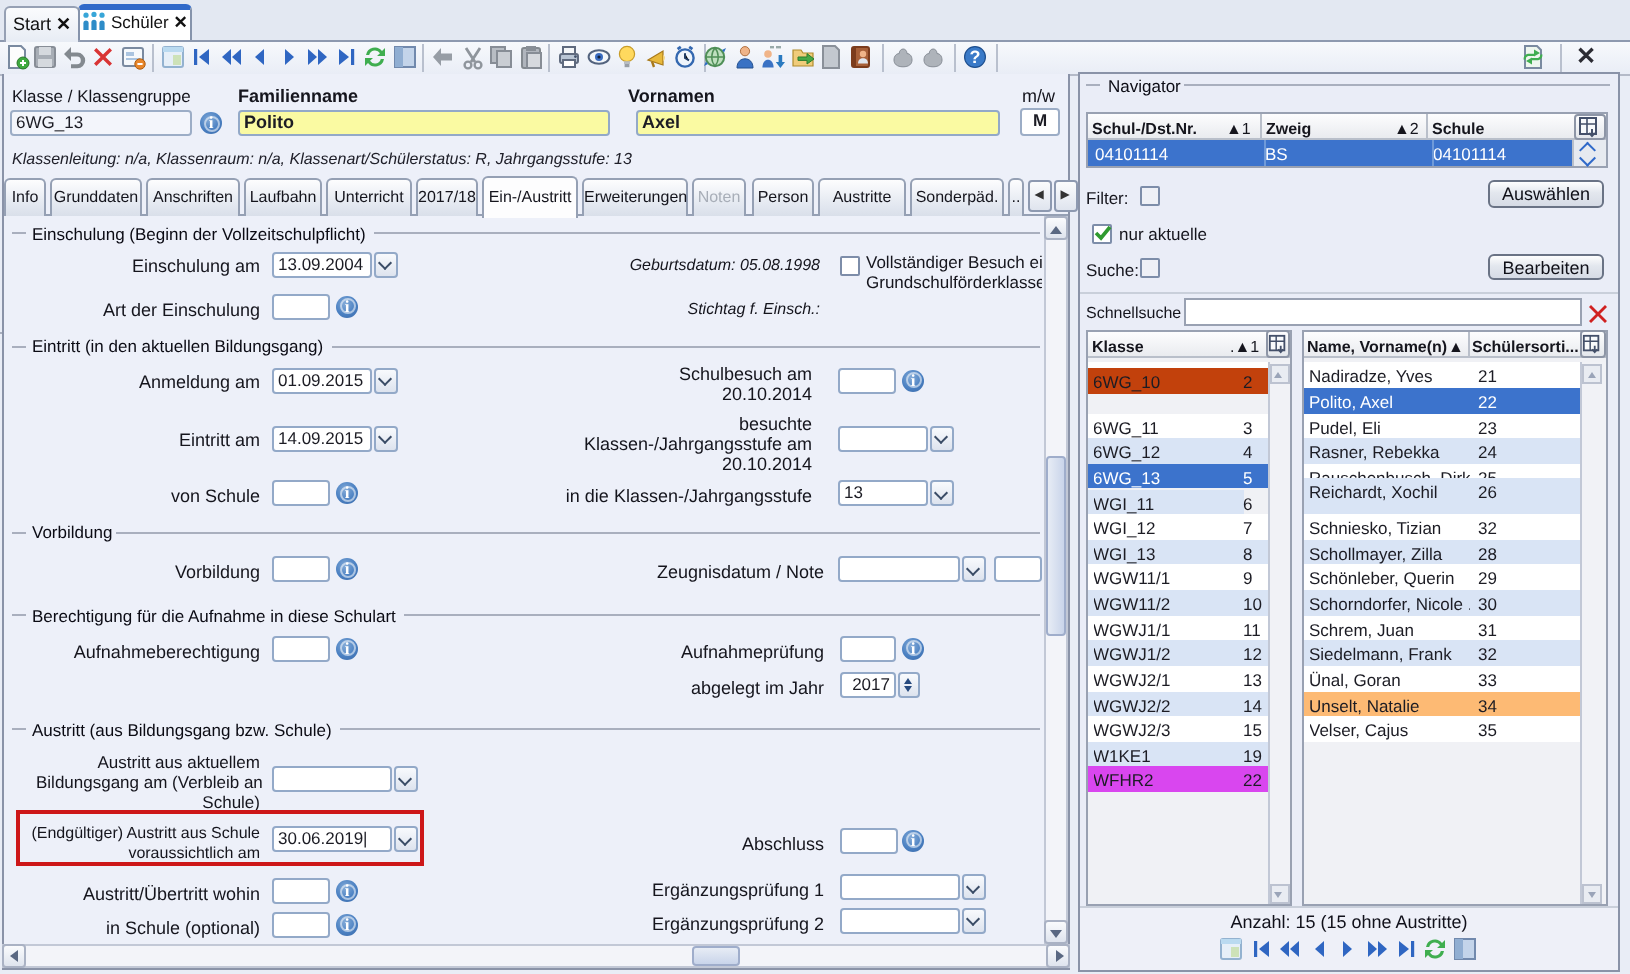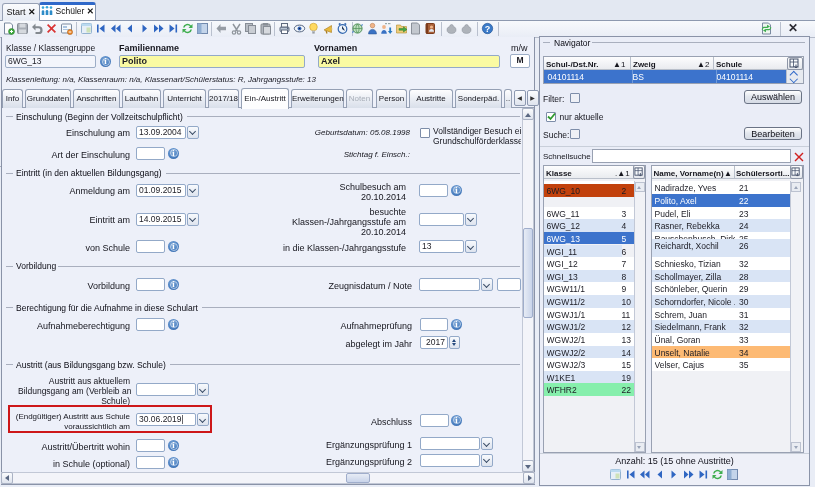--- a/index.html
+++ b/index.html
@@ -446,21 +446,21 @@
     <span class="abs" style="left:78px;top:2px;">14</span>
   </div>
 <div class="abs" style="left:543.5px;top:358.1px;width:90px;height:12.63px;background:#fff;color:#1c1c24;font-size:8.5px;">
     <span class="abs" style="left:3px;top:2px;width:72px;overflow:hidden;white-space:nowrap;">WGWJ2/3</span>
     <span class="abs" style="left:78px;top:2px;">15</span>
   </div>
 <div class="abs" style="left:543.5px;top:370.8px;width:90px;height:12.63px;background:#d9e4f5;color:#1c1c24;font-size:8.5px;">
     <span class="abs" style="left:3px;top:2px;width:72px;overflow:hidden;white-space:nowrap;">W1KE1</span>
     <span class="abs" style="left:78px;top:2px;">19</span>
   </div>
-<div class="abs" style="left:543.5px;top:383.4px;width:90px;height:12.63px;background:#86efac;color:#1c1c24;font-size:8.5px;">
+<div class="abs" style="left:543.5px;top:383.4px;width:90px;height:12.63px;background:#d946ef;color:#1c1c24;font-size:8.5px;">
     <span class="abs" style="left:3px;top:2px;width:72px;overflow:hidden;white-space:nowrap;">WFHR2</span>
     <span class="abs" style="left:78px;top:2px;">22</span>
   </div>
 <div class="abs" style="left:633.5px;top:181.3px;width:11px;height:271px;background:#f1f2f6;border-left:1px solid #c2c8d6;box-sizing:border-box;"></div>
 <div class="abs" style="left:634.5px;top:182px;width:10px;height:10px;background:#e9ecf2;border:1px solid #bcc2d0;box-sizing:border-box;"></div>
 <div class="abs" style="left:637px;top:185.5px;width:0;height:0;border-left:2.5px solid transparent;border-right:2.5px solid transparent;border-bottom:3.5px solid #9aa4b8;"></div>
 <div class="abs" style="left:634.5px;top:441.5px;width:10px;height:10px;background:#e9ecf2;border:1px solid #bcc2d0;box-sizing:border-box;"></div>
 <div class="abs" style="left:637px;top:445.5px;width:0;height:0;border-left:2.5px solid transparent;border-right:2.5px solid transparent;border-top:3.5px solid #9aa4b8;"></div>
 <div class="abs" style="left:651.5px;top:181.3px;width:138px;height:12.63px;background:#fff;color:#1c1c24;font-size:8.5px;">
     <span class="abs" style="left:3px;top:2px;width:80px;overflow:hidden;white-space:nowrap;">Nadiradze, Yves</span>

